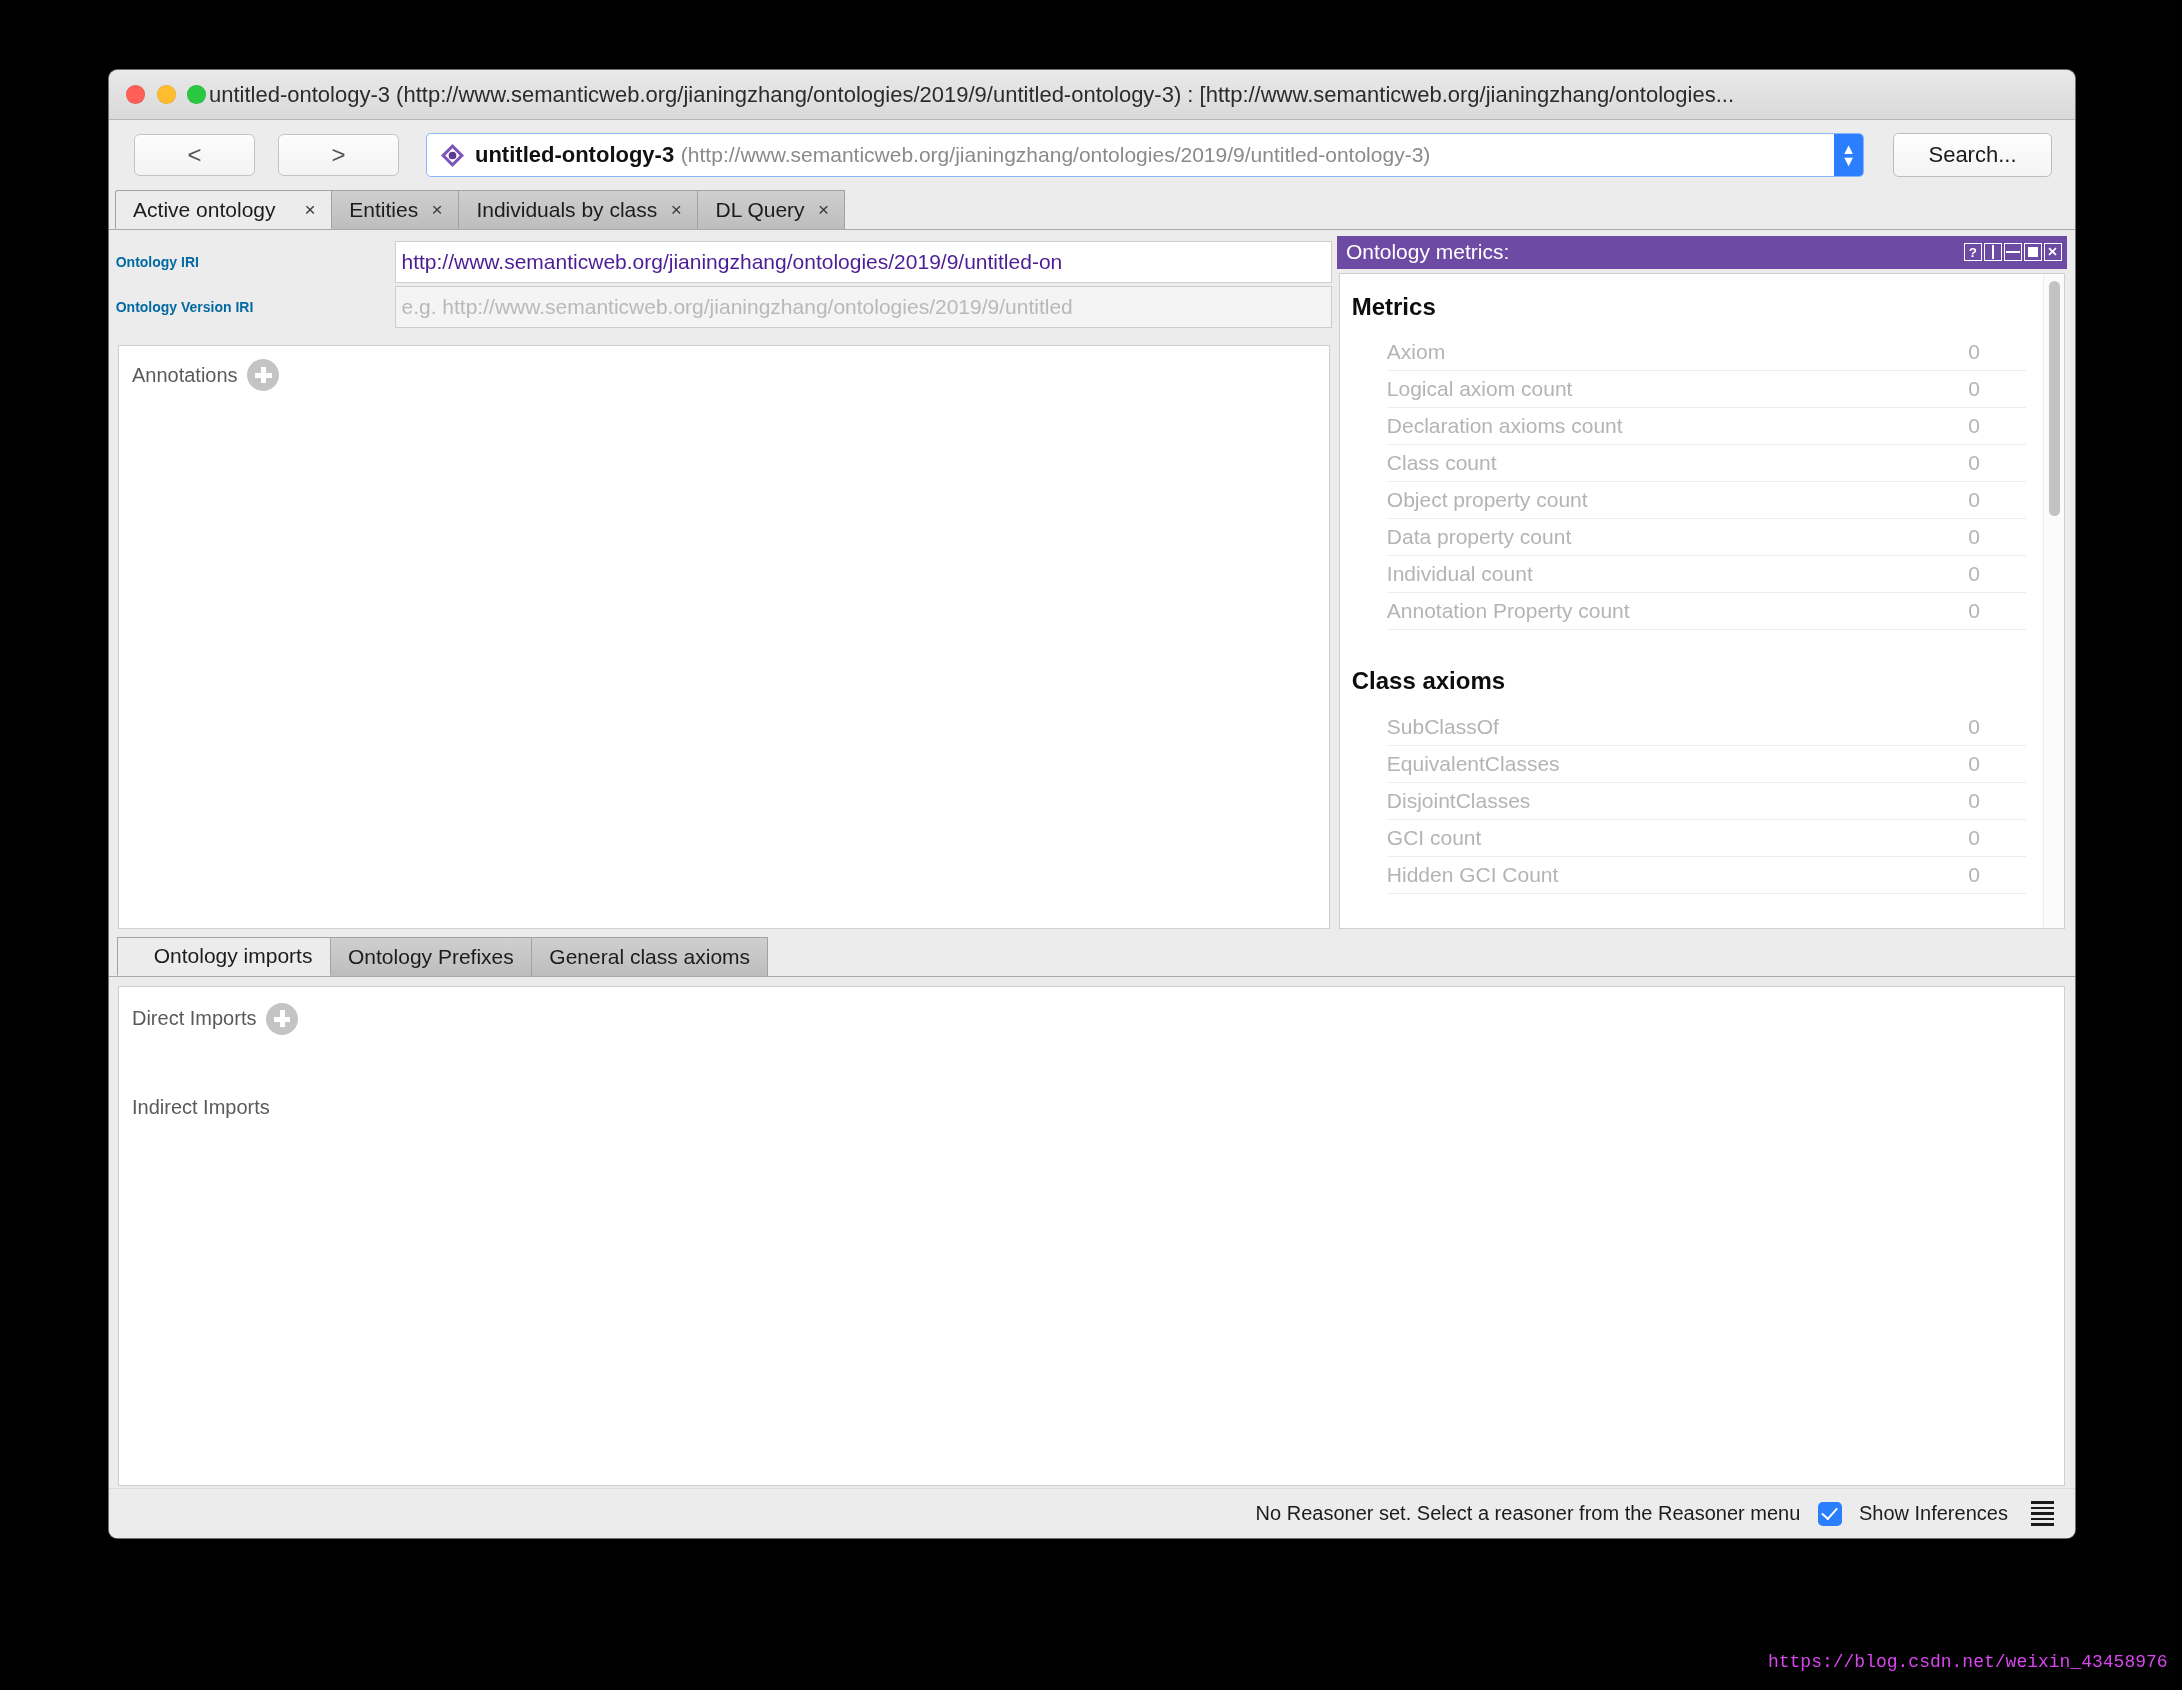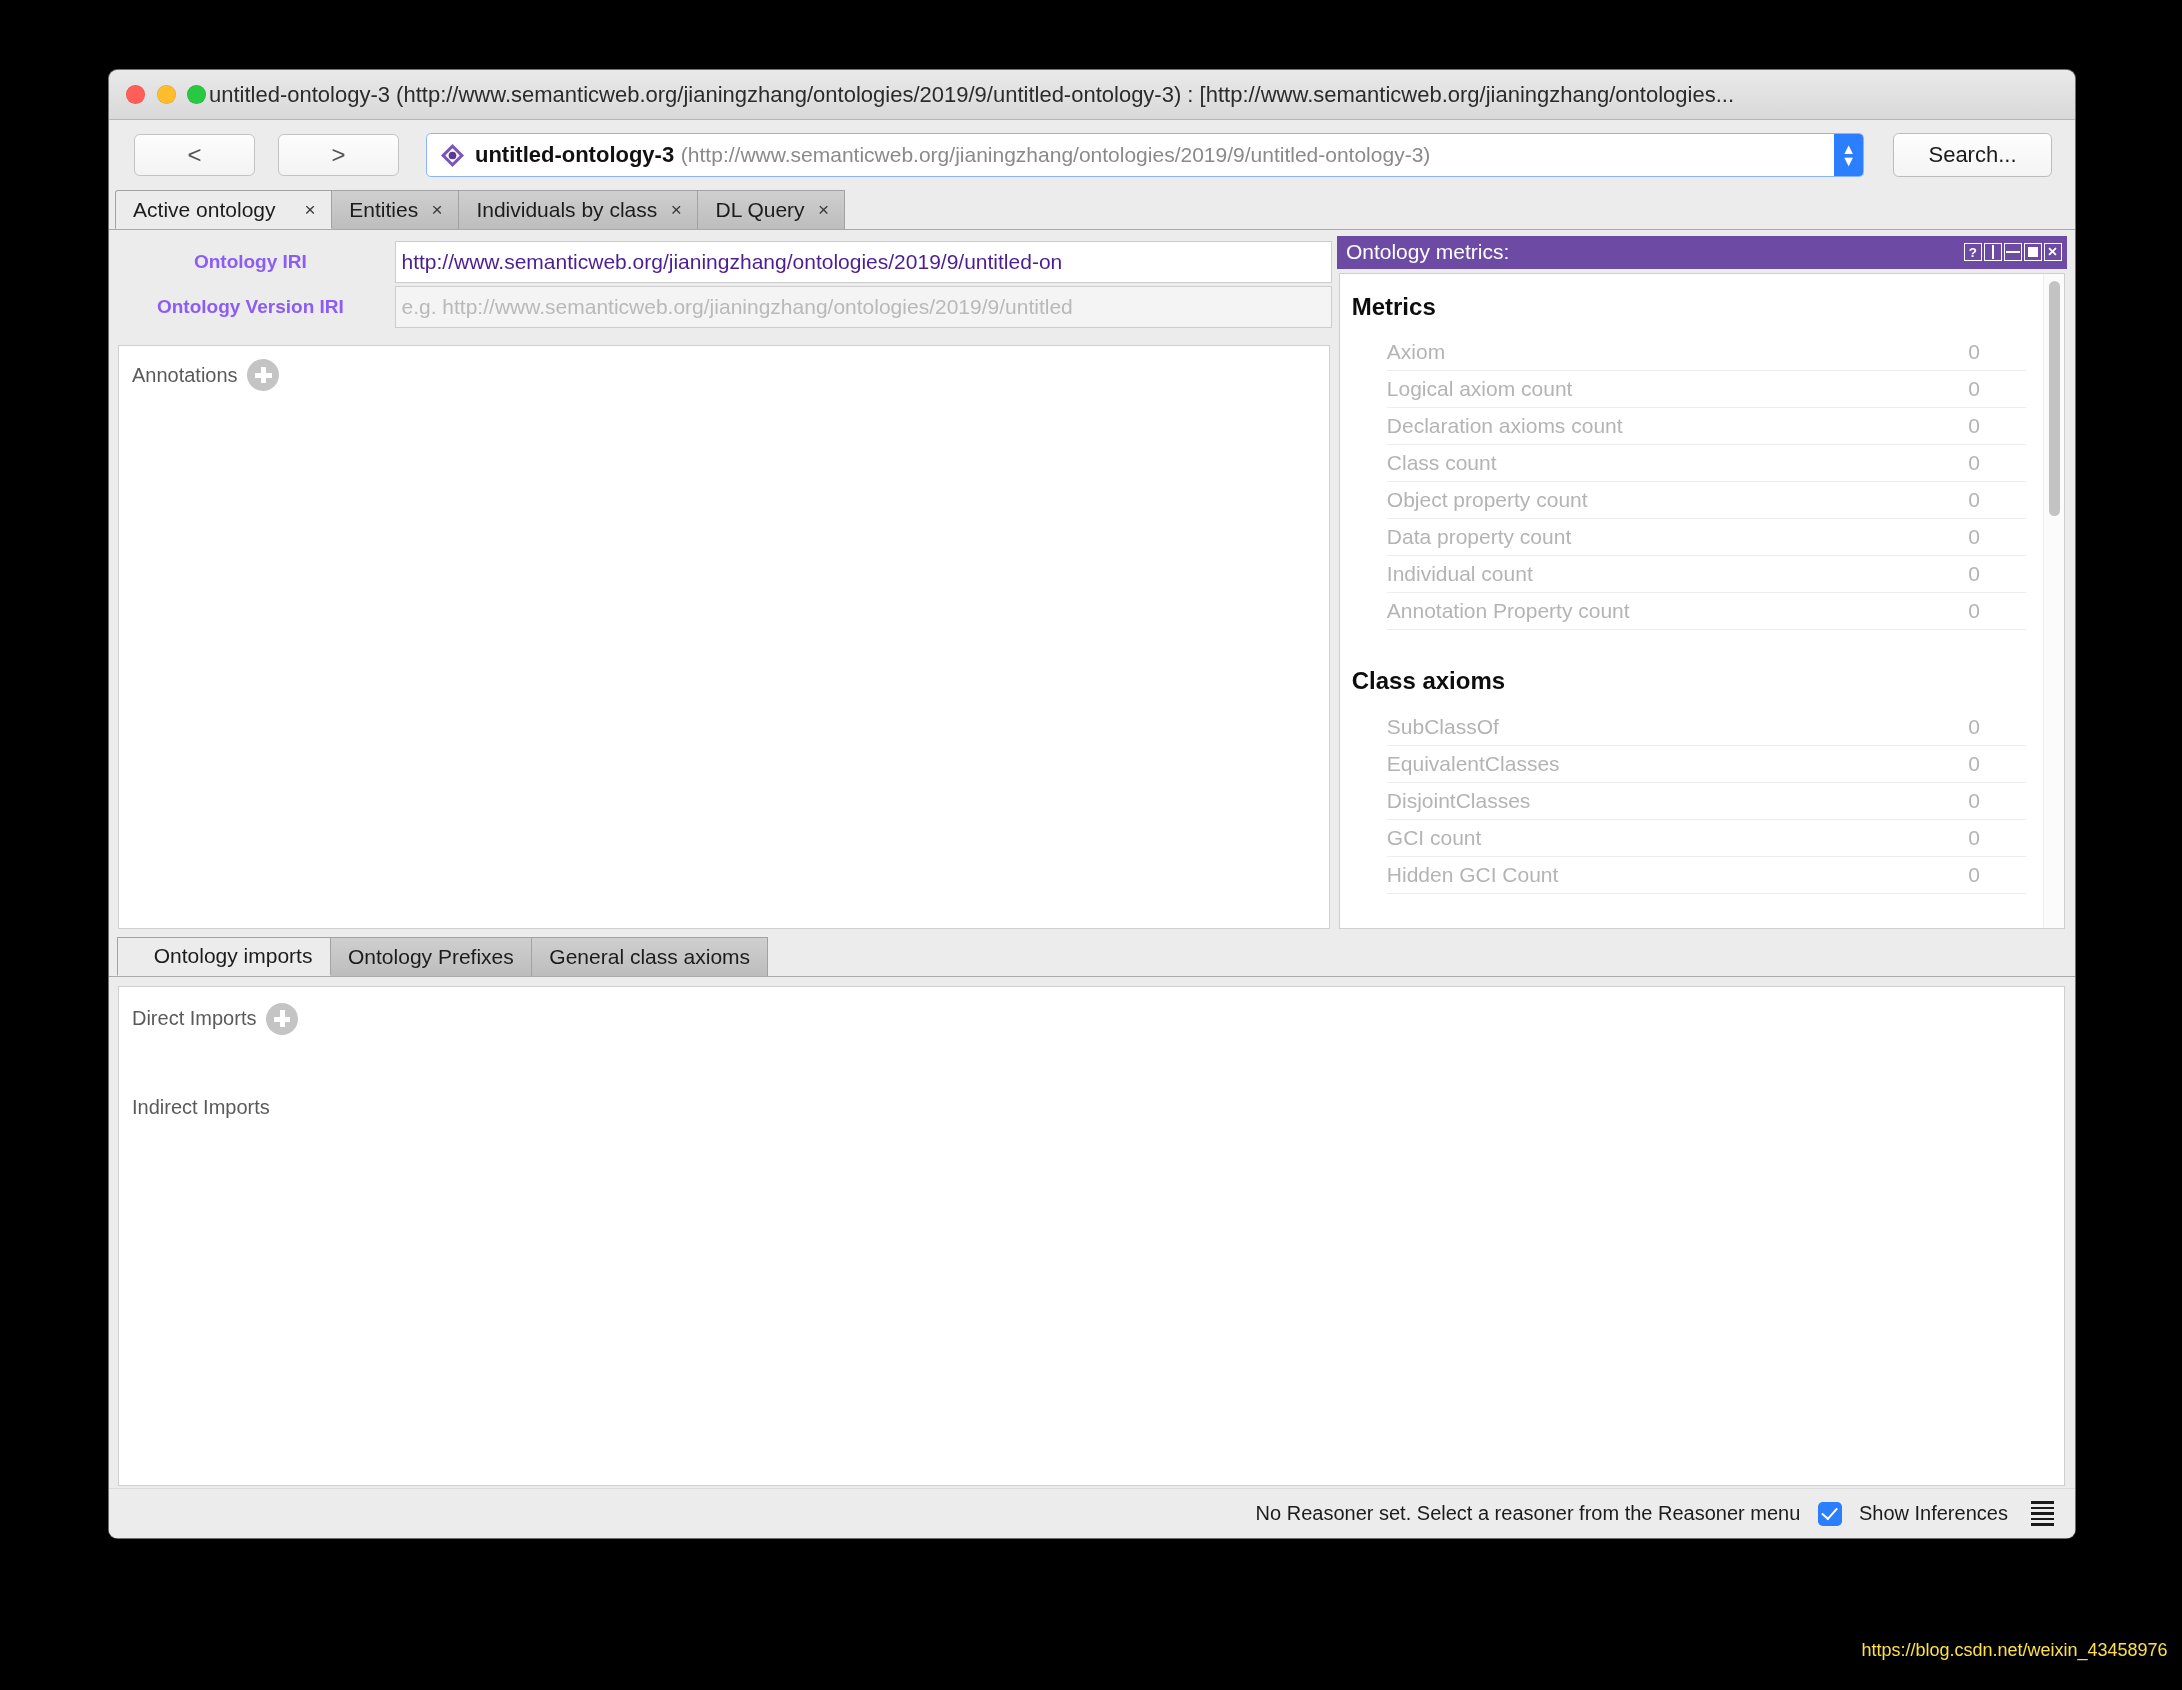--- a/index.html
+++ b/index.html
@@ -268,25 +268,25 @@
     padding: 3.8px 0 0 0;
   }
   .iri-row {
     display: flex;
     align-items: center;
     height: 44px;
     margin-bottom: 1.9px;
   }
   .iri-label {
     width: 279px;
-    text-align: center;
+    text-align: left;
     padding-right: 9.6px;
-    font-size: 19px;
+    font-size: 14px;
     font-weight: bold;
-    color: #8b5cf6;
+    color: #0369a1;
     white-space: nowrap;
   }
   .iri-input {
     flex: 1 1 auto;
     height: 42px;
     background: #ffffff;
     border: 1px solid #cdcdcd;
     display: flex;
     align-items: center;
     padding-left: 5.8px;
@@ -487,24 +487,25 @@
   .listicon i {
     display: block;
     height: 2.9px;
     background: #1a1a1a;
     width: 100%;
   }
 
   
   .watermark {
     position: absolute;
-    right: 15.4px; bottom: 30px;
+    right: 15.4px; bottom: 19px;
     font-size: 18px;
-    color: #fde047;
-    white-space: nowrap;
+    color: #d946ef;
+    white-space: nowrap;
+    font-family: Liberation Mono, monospace;
   }
 </style>
 </head>
 <body>
 
 <div id="root">
 
   <div class="window">
 
     <div class="titlebar">

